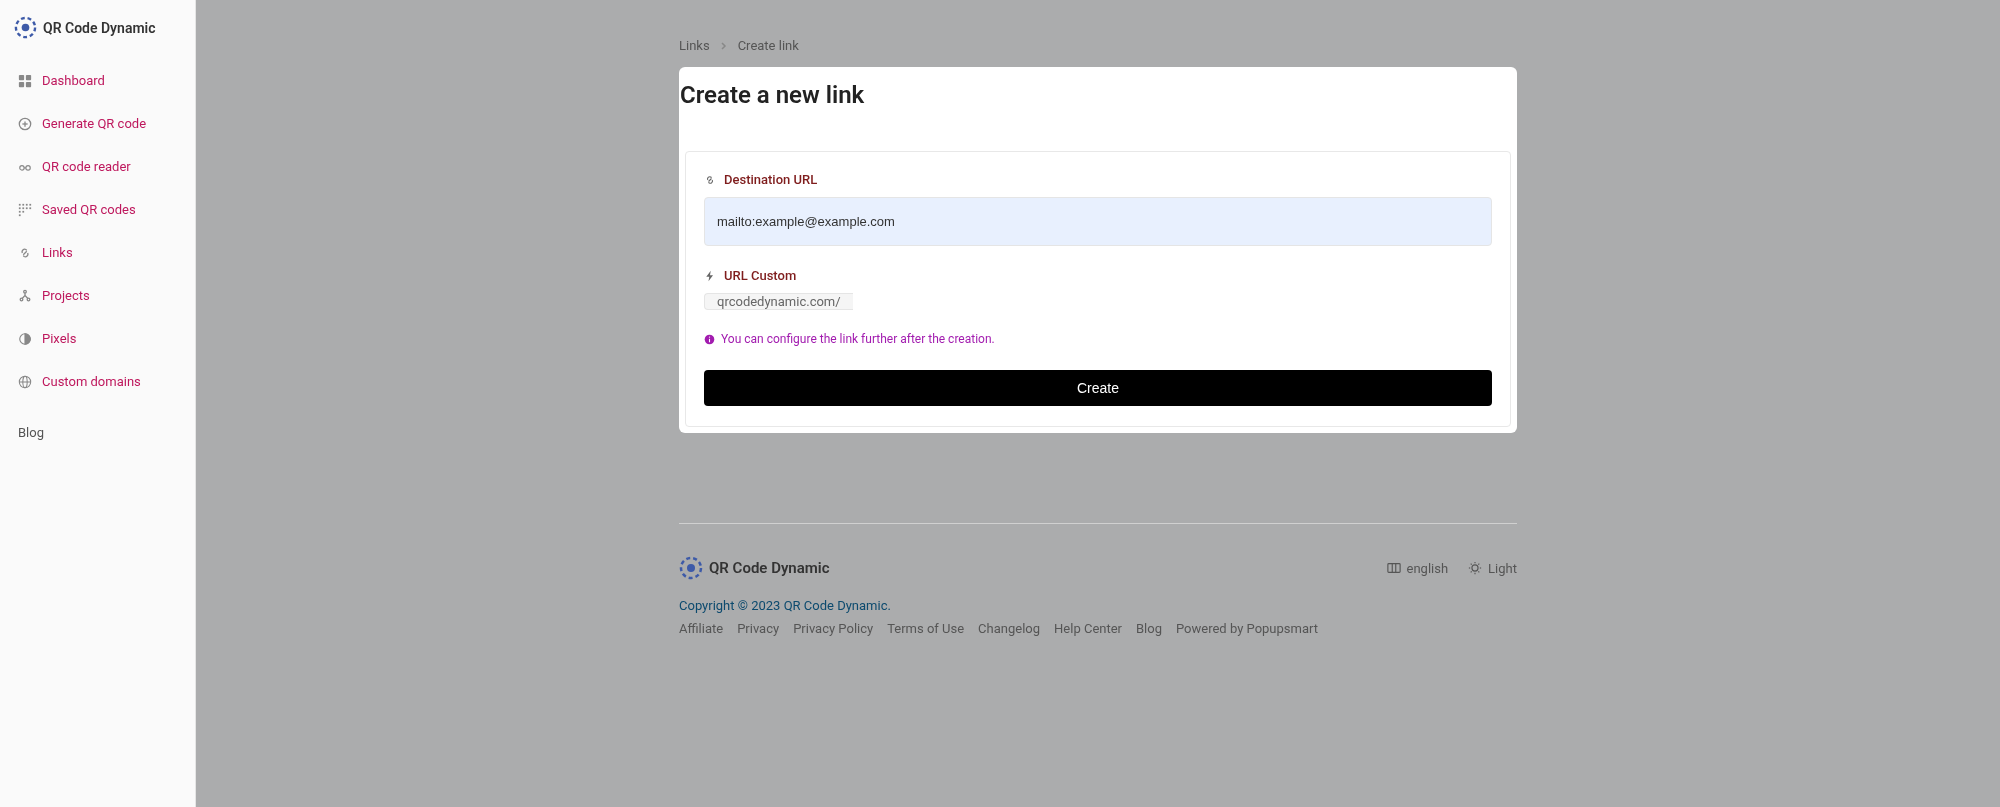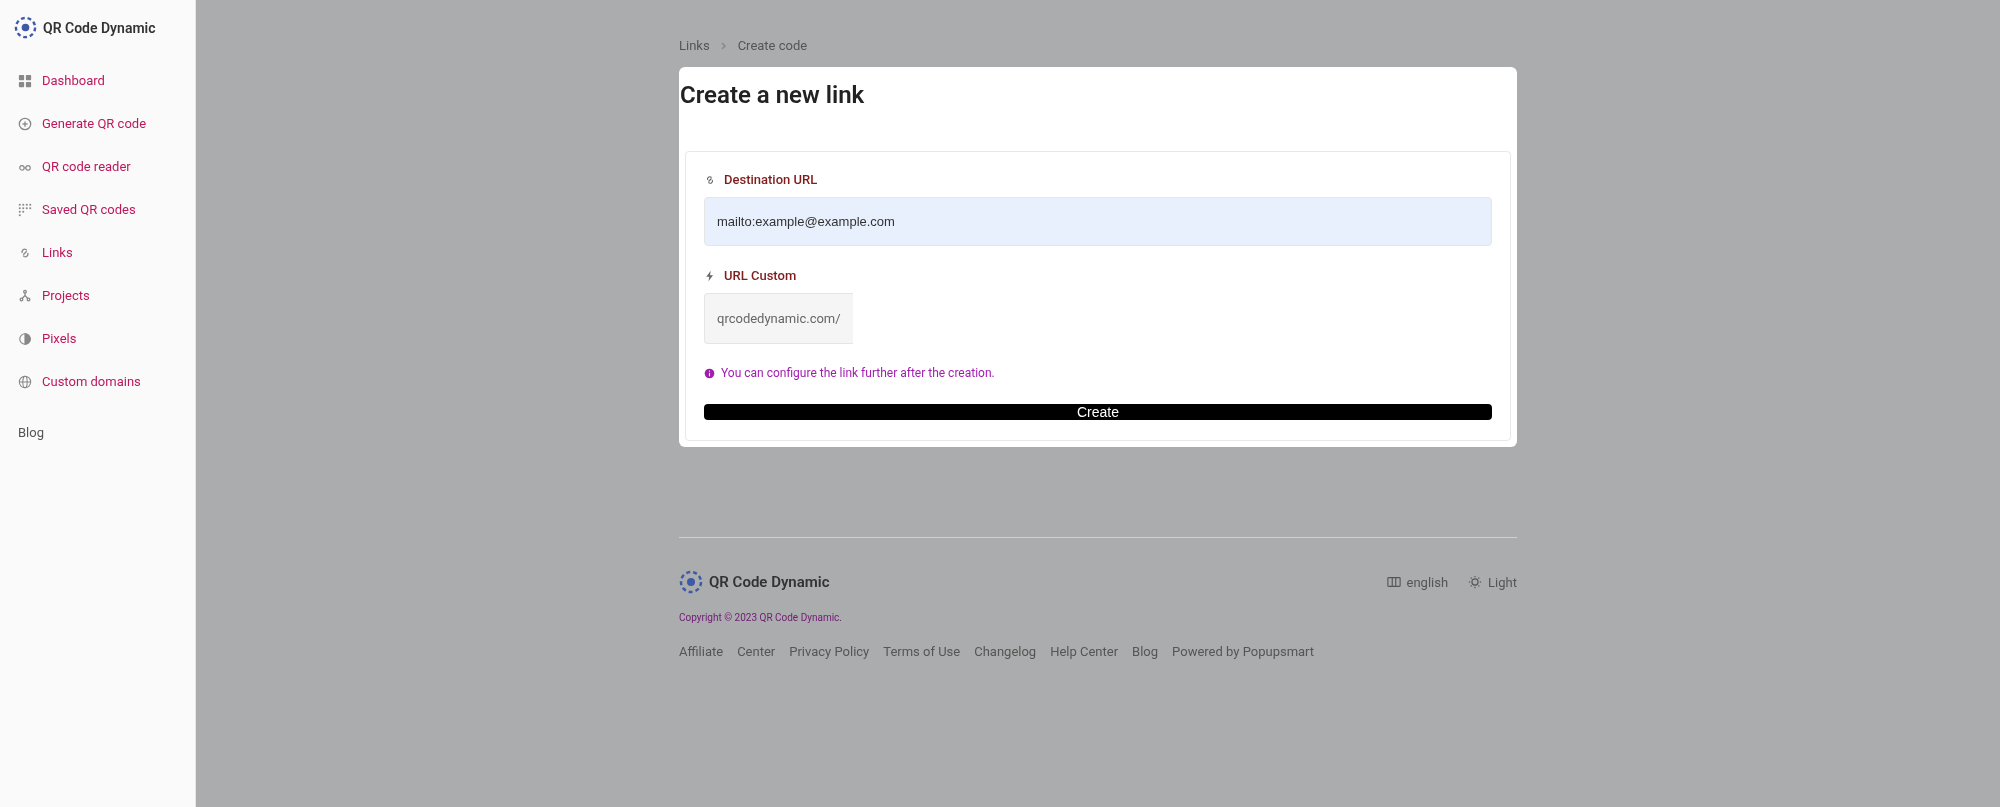--- a/index.html
+++ b/index.html
@@ -135,21 +135,21 @@
       outline: none;
     }
     .form-input::placeholder {
       color: #aaa;
     }
     .input-group {
       display: flex;
       width: 100%;
     }
     .input-prefix {
-      padding: 17px 12px;
+      padding: 0 12px;
       background-color: #f5f5f5;
       border: 1px solid #e5e5e5;
       border-right: none;
       border-radius: 4px 0 0 4px;
       font-size: 13px;
       color: #666;
     }
     .input-group .form-input {
       border-radius: 0 4px 4px 0;
       background-color: #fff;
@@ -161,20 +161,21 @@
       font-size: 12px;
       color: #a21caf;
       margin-bottom: 24px;
     }
     .info-text .info-icon {
       width: 11px;
       height: 11px;
     }
     .create-button {
       width: 100%;
+      padding: 10px;
       background-color: #000;
       color: #fff;
       border: none;
       border-radius: 4px;
       font-size: 14px;
       font-weight: 400;
       cursor: pointer;
     }
     .card-full {
       background-color: #fff;
@@ -226,23 +227,23 @@
       gap: 6px;
       font-size: 13px;
       color: #555;
       cursor: pointer;
     }
     .footer-control .ctl-icon {
       width: 14px;
       height: 14px;
     }
     .copyright {
-      font-size: 10px;
-      color: #701a75;
-      margin-bottom: 21px;
+      font-size: 13px;
+      color: #0c4a6e;
+      margin-bottom: 8px;
     }
     .footer-links {
       display: flex;
       gap: 14px;
       flex-wrap: wrap;
     }
     .footer-links a {
       font-size: 13px;
       color: #555;
       text-decoration: none;
@@ -359,21 +360,21 @@
 
   <main class="main-area">
     <div class="content-wrapper">
       <nav class="breadcrumb">
         <a href="#">Links</a>
         <span class="sep">
           <svg width="8" height="8" viewBox="0 0 8 8" fill="none" stroke="currentColor" stroke-width="1.5">
               <path d="M2 1l3 3-3 3"></path>
             </svg>
         </span>
-        <span>Create code</span>
+        <span>Create link</span>
       </nav>
 
       <div class="card-full">
         <div class="title-row">
           <h1 class="page-title">Create a new link</h1>
         </div>
         <div style="padding:6px;">
           <div class="card-inner">
             <div class="form-group">
               <label class="form-label">
@@ -455,21 +456,21 @@
                   <line x1="11.8" y1="4.2" x2="12.9" y2="3.1"></line>
                 </svg>
             </span>
             <span>Light</span>
           </div>
         </div>
       </div>
       <div class="copyright">Copyright © 2023 QR Code Dynamic.</div>
       <div class="footer-links">
         <a href="#">Affiliate</a>
-        <a href="#">Center</a>
+        <a href="#">Privacy</a>
         <a href="#">Privacy Policy</a>
         <a href="#">Terms of Use</a>
         <a href="#">Changelog</a>
         <a href="#">Help Center</a>
         <a href="#">Blog</a>
         <a href="#">Powered by Popupsmart</a>
       </div>
     </footer>
   </main>
 </div>

